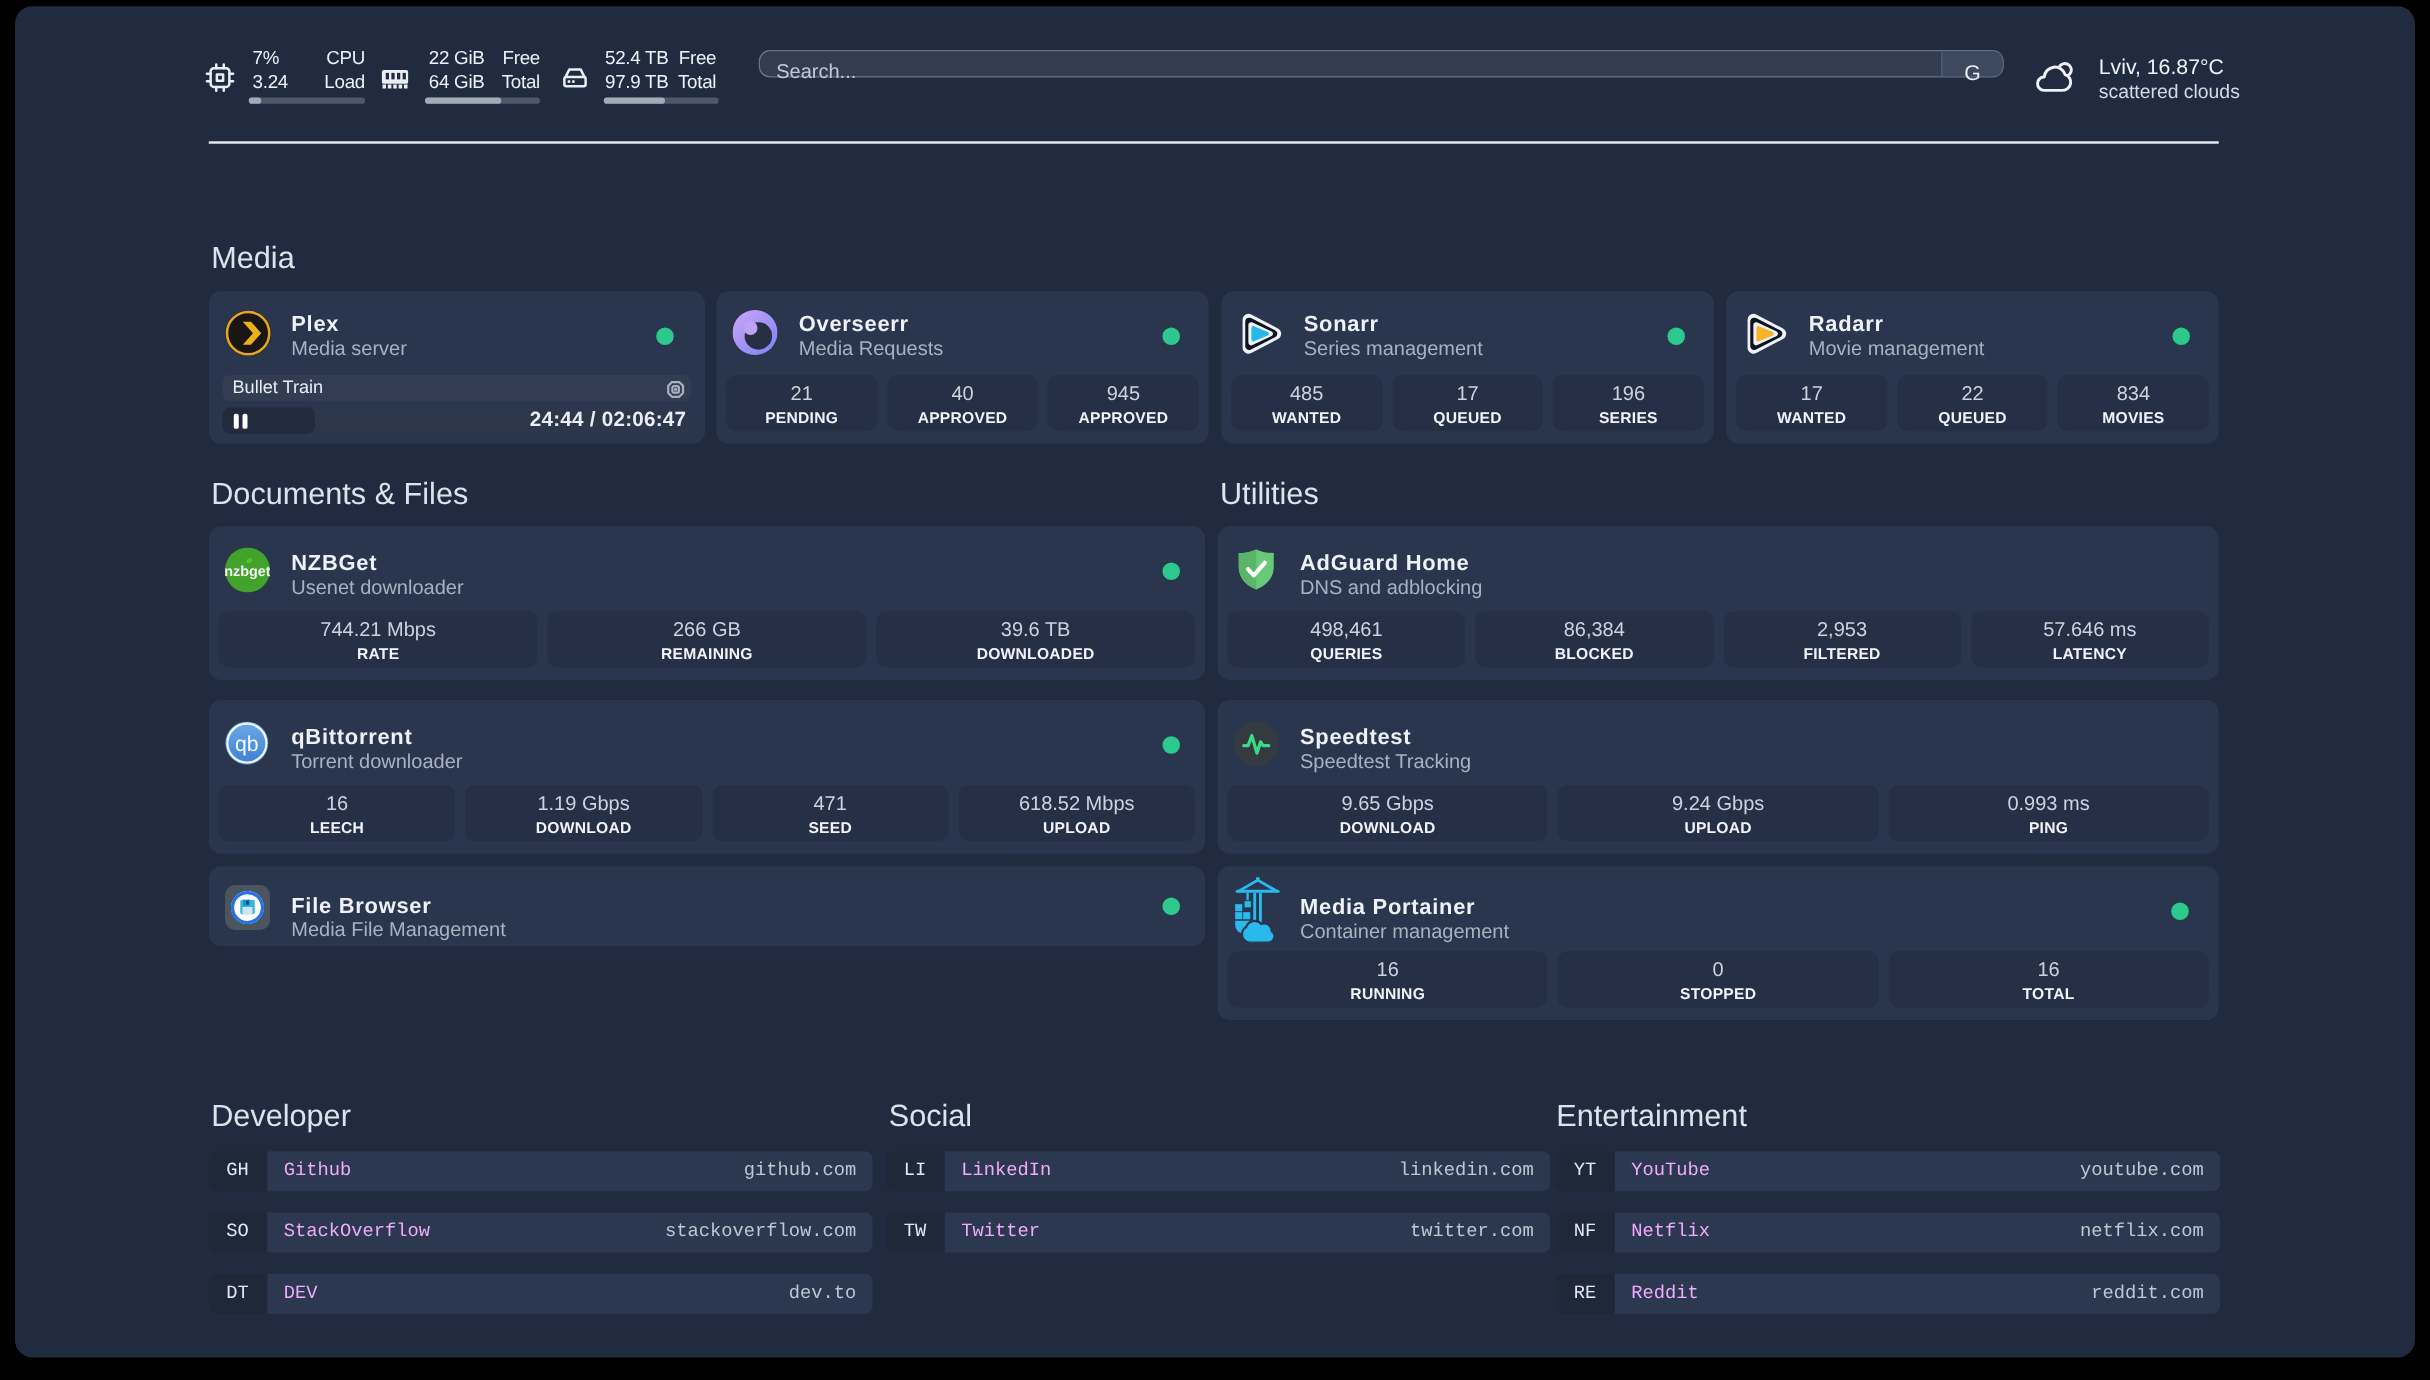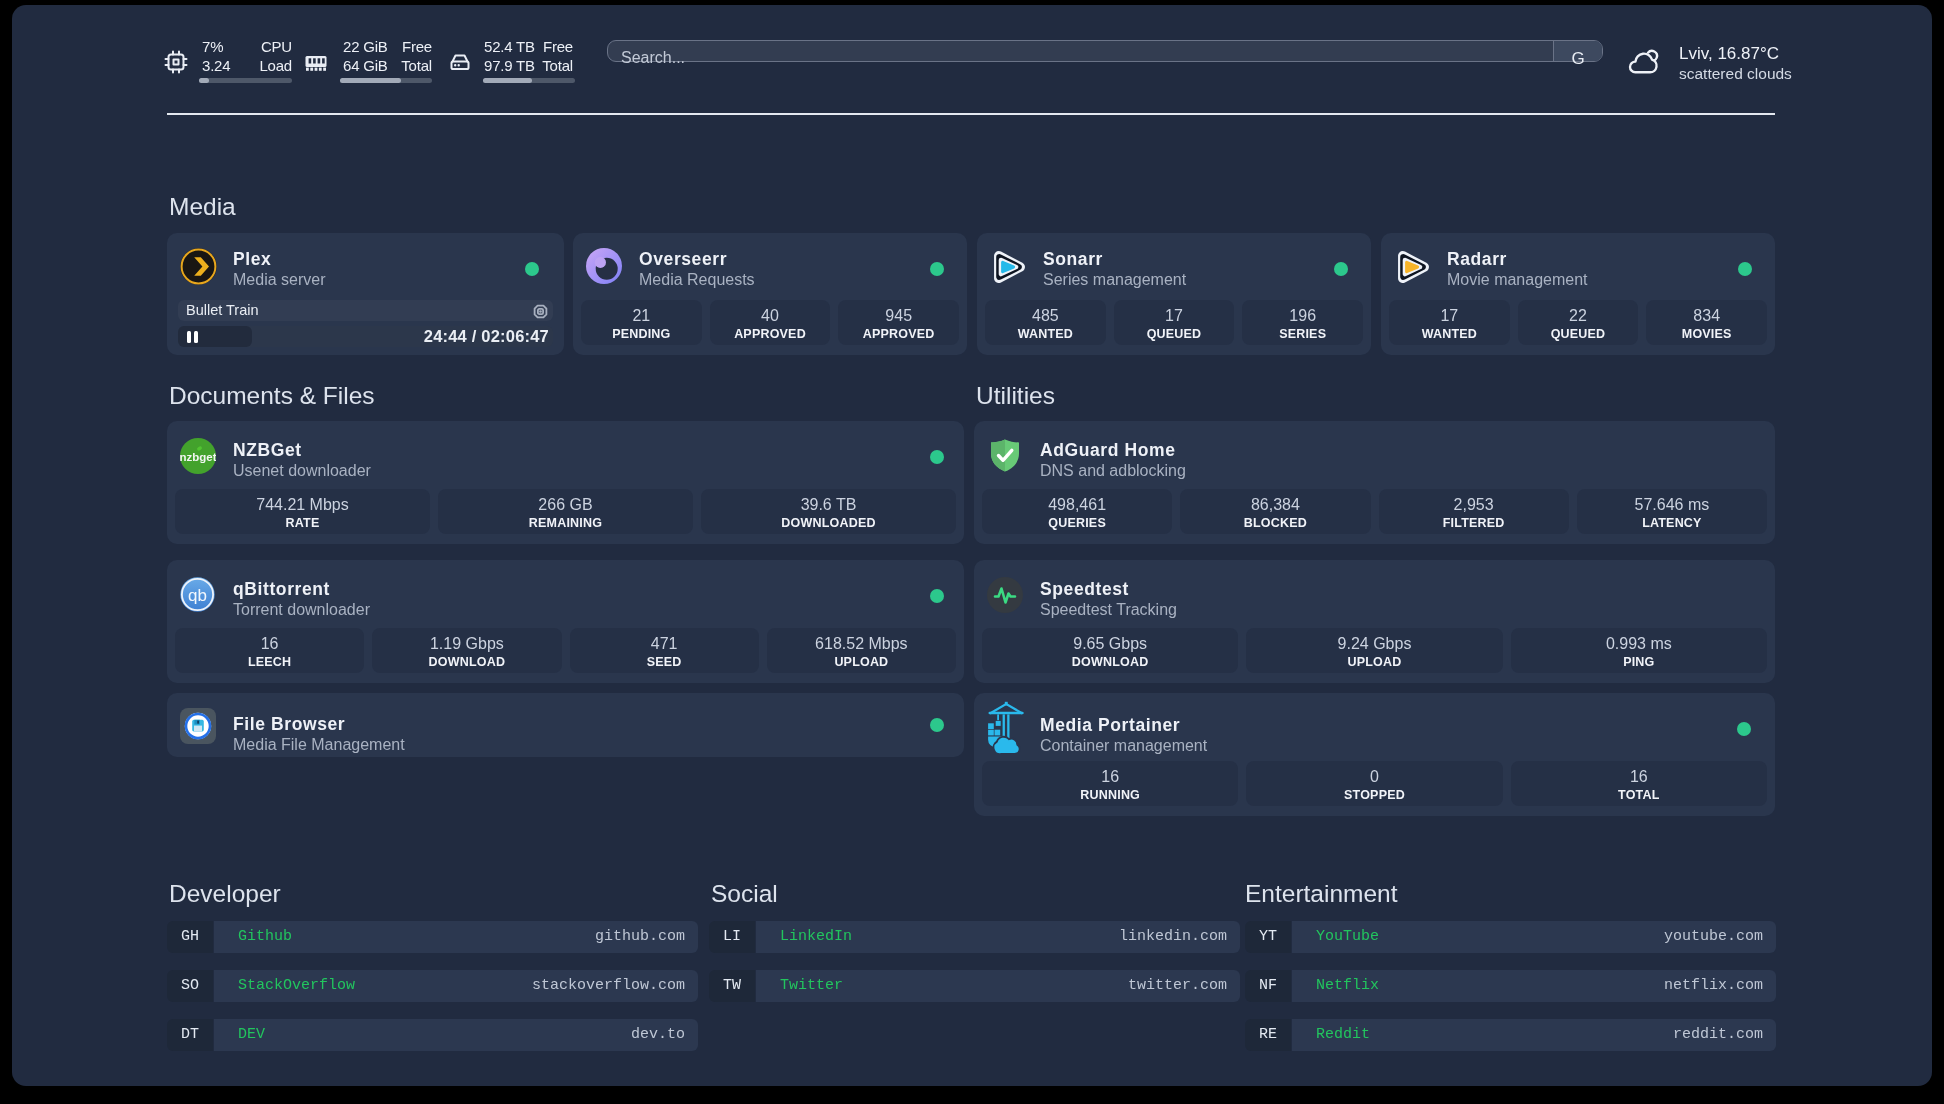--- a/index.html
+++ b/index.html
@@ -43,21 +43,21 @@
 .btrow .t { position:absolute; left:8px; top:1.5px; font-size:14.5px; font-weight:400; color:#e9edf3; }
 .plrow { position:absolute; left:11px; right:11px; top:93px; height:21px; background:#2c374b; border-radius:6px; }
 .plrow .fill { position:absolute; left:0; top:0; bottom:0; width:74px; background:#222b3d; border-radius:6px; }
 .plrow .time { position:absolute; right:4px; top:1px; font-size:16.5px; font-weight:700; color:#eaeef4; letter-spacing:.2px; }
 
 
 .bm { position:absolute; height:32px;font-family:Liberation Mono, monospace; }
 .bm .ab { position:absolute; left:0; top:0; bottom:0; width:46px; background:#1e2839;
   border-radius:6px 0 0 6px; color:#e3e9f1; font-size:15px; line-height:32px; text-align:center; }
 .bm .pill { position:absolute; left:47px; right:0; top:0; bottom:0; background:#2c3850; border-radius:0 6px 6px 0; }
-.bm .nm { position:absolute; left:13px; top:0; font-size:15px; line-height:32px; color:#22c55e;margin-left:11px; }
+.bm .nm { position:absolute; left:13px; top:0; font-size:15px; line-height:32px; color:#f0abfc; }
 .bm .url { position:absolute; right:13px; top:0; font-size:15px; line-height:32px; color:#bfc7d5; }
 </style>
 </head>
 <body>
 <div class="screen">
 
 <svg class="abs" style="left:152px;top:45px" width="24" height="24" viewBox="0 0 24 24" fill="none" stroke="#e9edf4" stroke-width="2" stroke-linecap="round" stroke-linejoin="round">
   <rect x="4.5" y="4.5" width="15" height="15" rx="2.5"></rect>
   <rect x="9.5" y="9.5" width="5" height="5"></rect>
   <path d="M9 1.5v3M15 1.5v3M9 19.5v3M15 19.5v3M1.5 9h3M1.5 15h3M19.5 9h3M19.5 15h3"></path>

